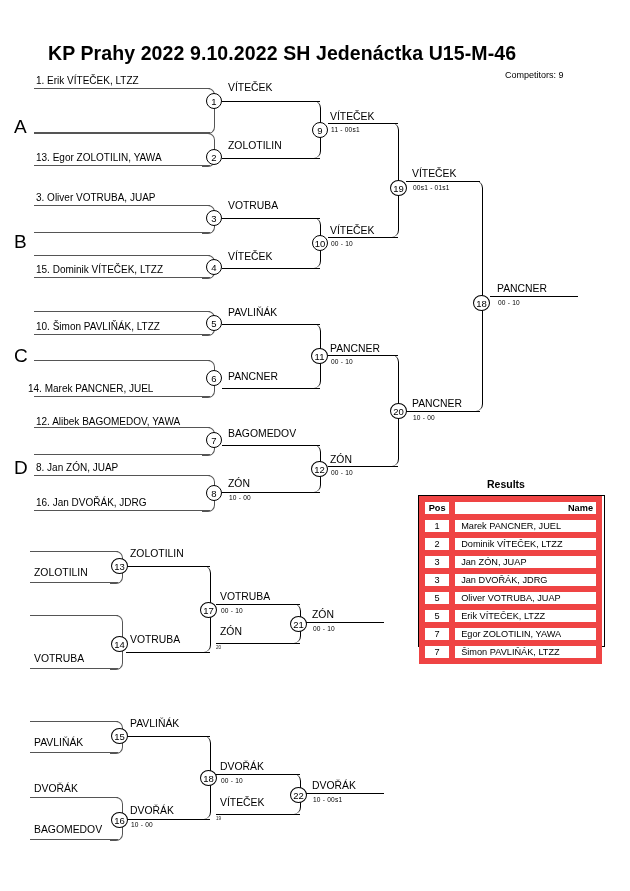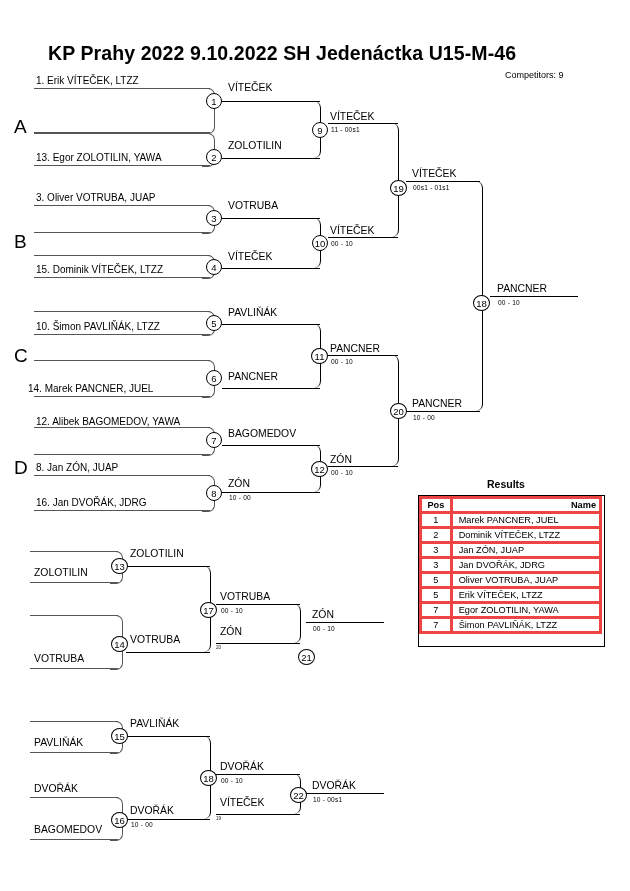--- a/index.html
+++ b/index.html
@@ -29,21 +29,21 @@
   .entrant{position:absolute;font-size:10px;white-space:nowrap;}
   .winner{position:absolute;font-size:10.4px;white-space:nowrap;}
   .score{position:absolute;font-size:6.6px;white-space:nowrap;letter-spacing:.2px;}
   .tiny{position:absolute;font-size:4.6px;white-space:nowrap;color:#222;}
   .grpletter{position:absolute;font-size:19px;}
 
   
   .res-title{position:absolute;font-weight:bold;font-size:10.5px;}
   .res-table{position:absolute;border-collapse:collapse;font-size:9.2px;
              background:#fff;}
-  .res-table td,.res-table th{border:3px solid #ef4444;padding:1px 3px;height:14px;
+  .res-table td,.res-table th{border:6px solid #ef4444;padding:1px 3px;height:14px;
              box-sizing:border-box;margin-left:12px;}
   .res-table th{font-weight:bold;text-align:center;}
   .res-table td.pos{text-align:center;width:30px;}
   .res-table td.nm{text-align:left;width:146px;padding-left:6px;}
   .res-outer{position:absolute;border:1.6px solid #000;}
 </style>
 </head>
 <body>
 
 <div class="root">
@@ -214,21 +214,21 @@
   <div class="winner" style="left:220px;top:591px;">VOTRUBA</div>
   <div class="score" style="left:221px;top:607px;">00 - 10</div>
   <div class="hline" style="left:216px;top:604px;width:84px;"></div>
 
   <div class="winner" style="left:220px;top:626px;">ZÓN</div>
   <div class="tiny" style="left:216px;top:645px;">20</div>
   <div class="hline" style="left:216px;top:643px;width:84px;"></div>
 
   <div class="bend" style="left:288px;top:604px;width:12px;height:39px;
        border-right:1.4px solid #000;border-top-right-radius:7px;border-bottom-right-radius:7px;"></div>
-  <div class="mnum w3" style="left:298px;top:616px;margin-top:33px;">21</div>
+  <div class="mnum w3" style="left:290px;top:616px;">21</div>
   <div class="winner" style="left:312px;top:609px;">ZÓN</div>
   <div class="score" style="left:313px;top:625px;">00 - 10</div>
   <div class="hline" style="left:306px;top:622px;width:78px;"></div>
 
   <div class="hline grey" style="left:30px;top:721px;width:88px;"></div>
   <div class="winner" style="left:34px;top:737px;">PAVLIŇÁK</div>
   <div class="hline grey" style="left:30px;top:752px;width:88px;"></div>
   <div class="bend" style="left:110px;top:721px;width:12px;height:31px;
        border-right:1.4px solid #555;border-top-right-radius:7px;border-bottom-right-radius:7px;
        border-top:1.4px solid #555;border-bottom:1.4px solid #555;"></div>

